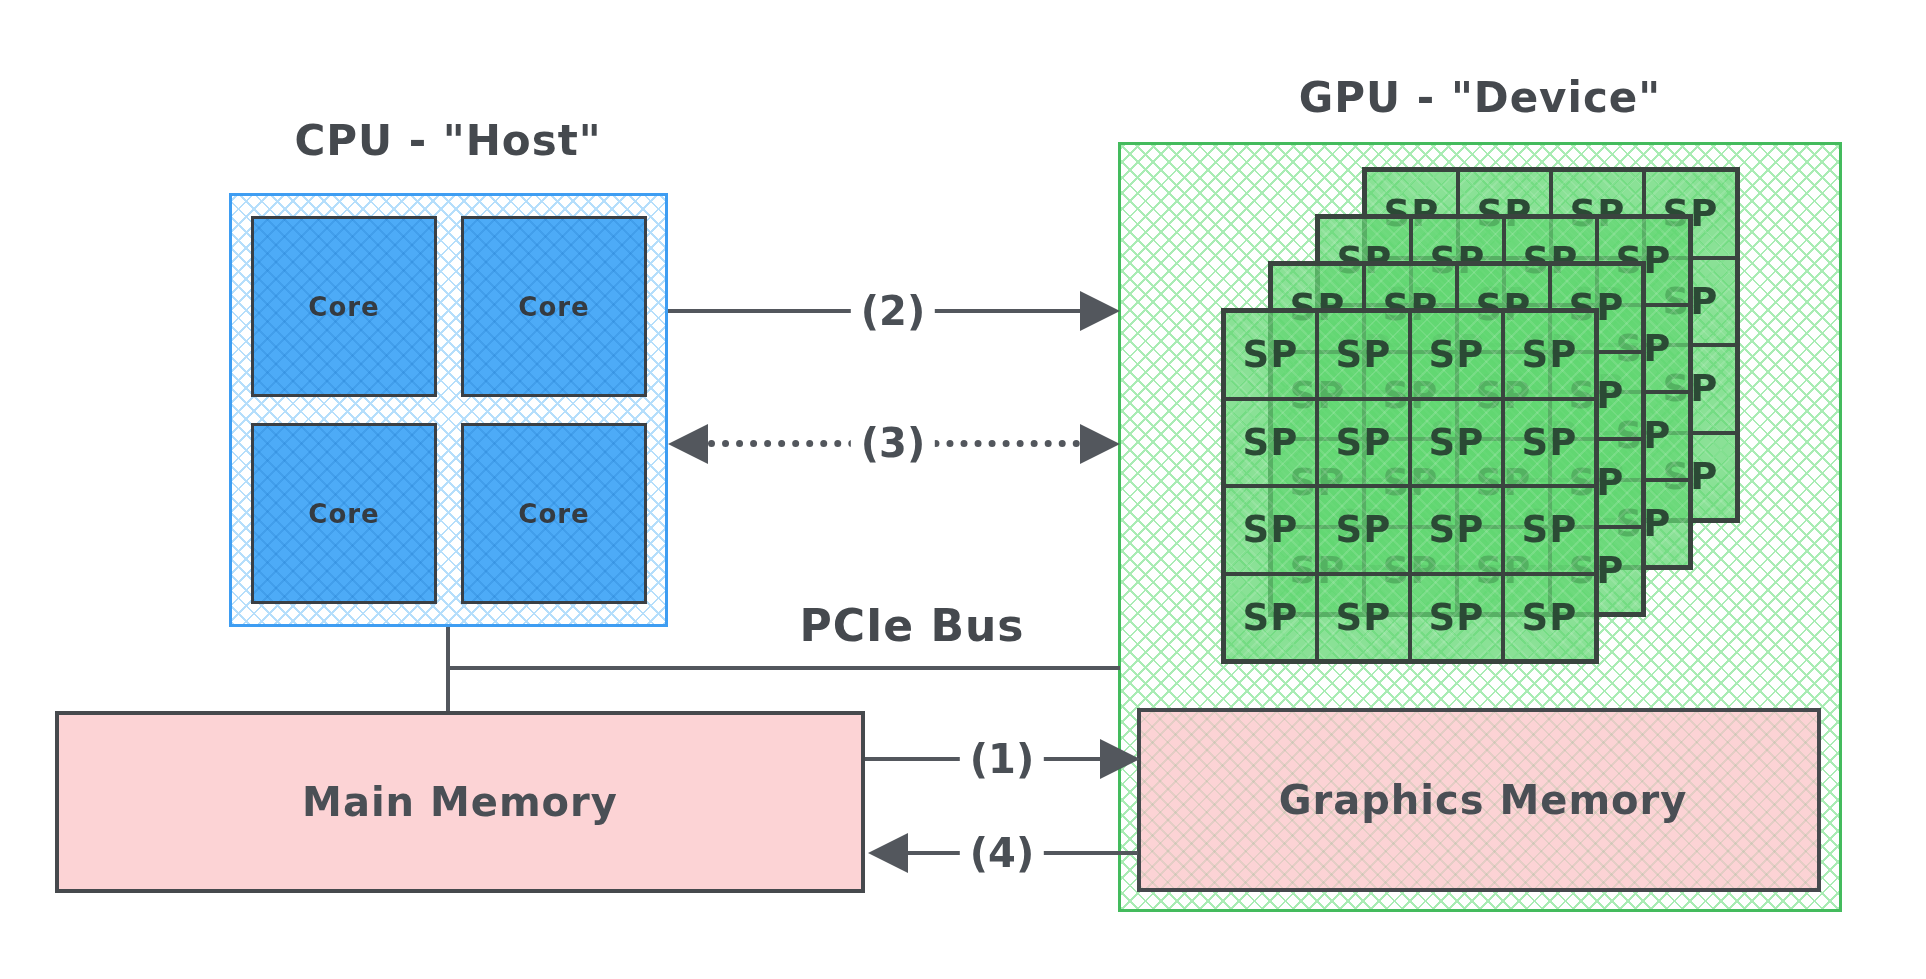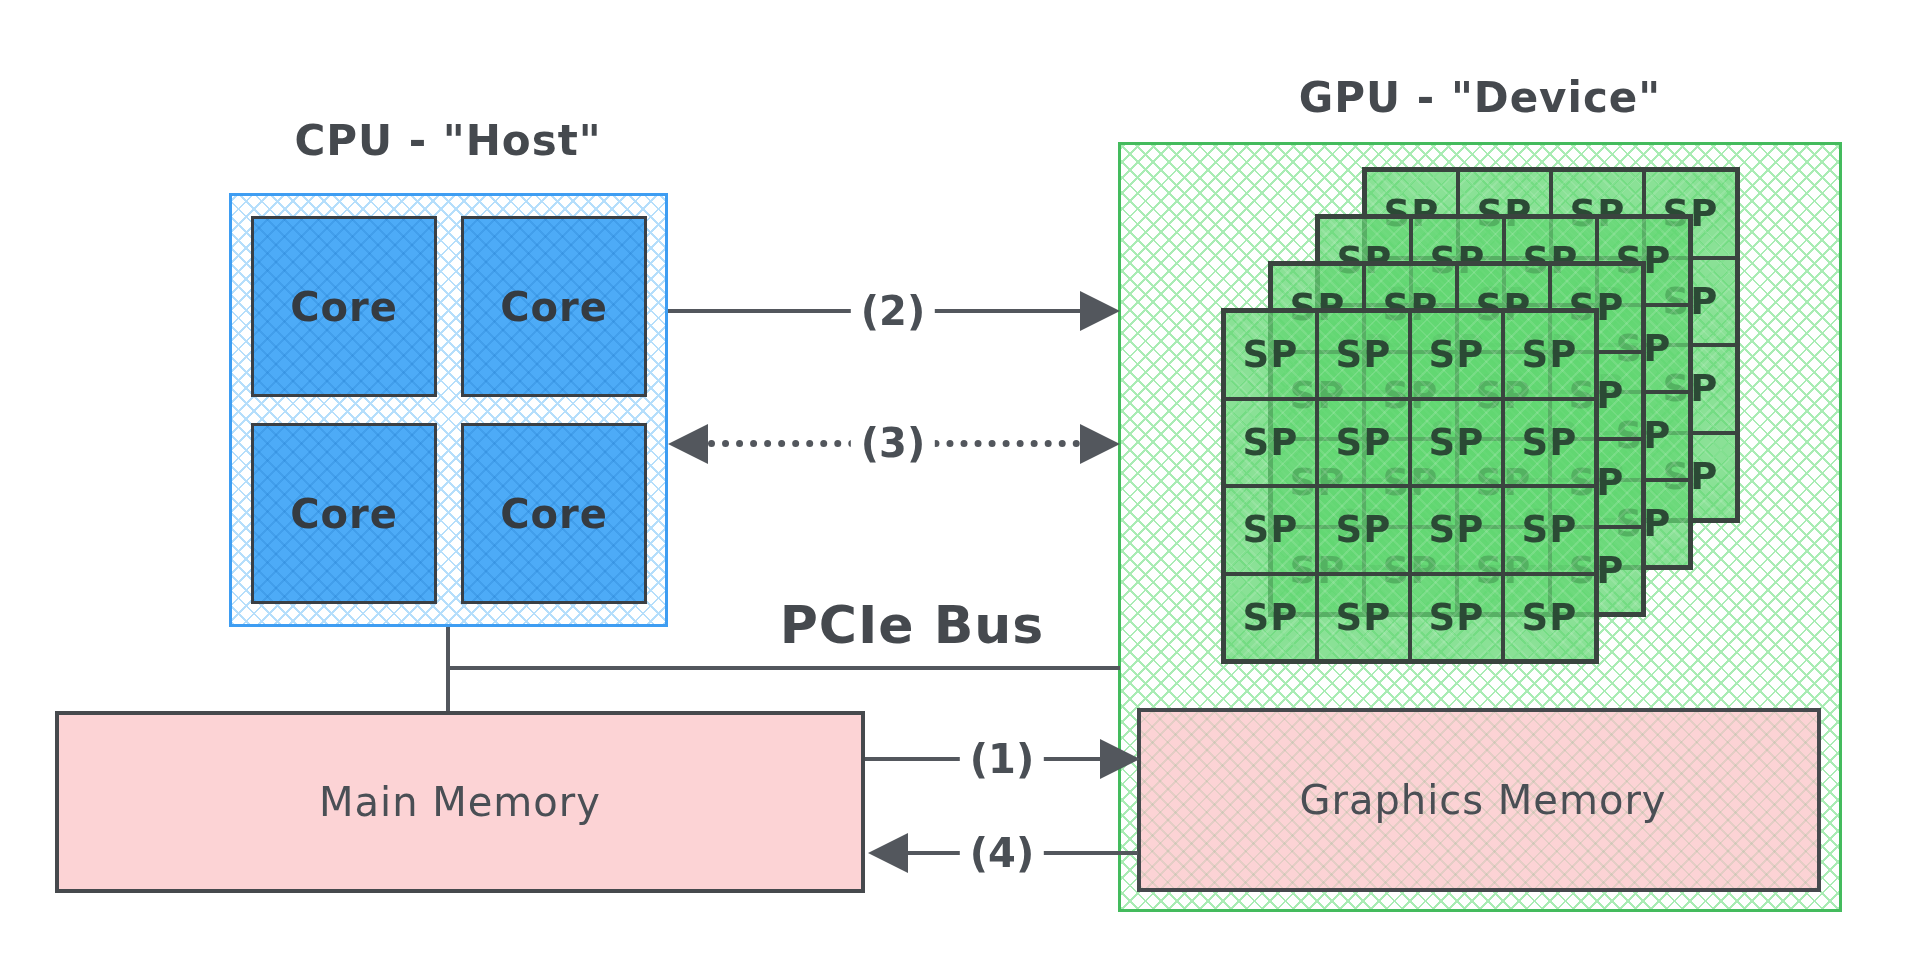--- a/index.html
+++ b/index.html
@@ -31,58 +31,58 @@
   .gpu-title{left:1480px;top:97px;}
 
   .cpu-box{position:absolute;left:229px;top:193px;width:439px;height:434px;
            border:3px solid var(--cpu-border);box-sizing:border-box;}
   .core{position:absolute;width:186px;height:181px;border:3px solid #3a3f44;box-sizing:border-box;
         background-color:var(--core-fill);
         background-image:
           repeating-linear-gradient(45deg, var(--core-hatch) 0 2px, transparent 2px 12px),
           repeating-linear-gradient(-45deg, var(--core-hatch) 0 2px, transparent 2px 12px);
         display:flex;align-items:center;justify-content:center;
-        font-size:40px;font-weight:600;color:#353b41;letter-spacing:1px;}
+        font-size:26px;font-weight:600;color:#353b41;letter-spacing:1px;}
   .core1{left:19px;top:20px;} .core2{left:229px;top:20px;}
   .core3{left:19px;top:227px;} .core4{left:229px;top:227px;}
 
   .gpu-box{position:absolute;left:1118px;top:142px;width:724px;height:770px;
            border:3px solid var(--gpu-border);box-sizing:border-box;}
 
   .sp-layer{position:absolute;width:378px;height:356px;border:3px solid var(--sp-border);
             box-sizing:border-box;background:var(--sp-fill);
             background-image:
               repeating-linear-gradient(45deg, rgba(255,255,255,.10) 0 2px, transparent 2px 12px),
               repeating-linear-gradient(-45deg, rgba(255,255,255,.10) 0 2px, transparent 2px 12px);
             display:grid;grid-template-columns:repeat(4,1fr);grid-template-rows:repeat(4,1fr);}
   .sp-cell{border:2px solid var(--sp-border);display:flex;align-items:center;justify-content:center;
            font-size:37px;font-weight:700;color:var(--sp-text);letter-spacing:1px;}
 
   .memory{position:absolute;box-sizing:border-box;border:4px solid #46494d;
           background-color:var(--memory-fill);
           display:flex;align-items:center;justify-content:center;
-          font-size:40px;font-weight:400;color:#4a4f55;letter-spacing:1px;}
+          font-size:40px;font-weight:700;color:#4a4f55;letter-spacing:1px;}
   .graphics-memory{left:16px;top:563px;width:684px;height:184px;
           background-image:
             repeating-linear-gradient(45deg, rgba(80,170,100,.14) 0 2px, transparent 2px 11px),
             repeating-linear-gradient(-45deg, rgba(80,170,100,.14) 0 2px, transparent 2px 11px); padding-left: 8px;}
   .main-memory{left:55px;top:711px;width:810px;height:182px;}
 
   .line{position:absolute;background:var(--line);z-index:4;}
   .dotted-line{position:absolute;height:0;border-top:7px dotted var(--line);z-index:4;}
   .ah{position:absolute;width:0;height:0;z-index:4;}
   .ah-right{border-top:20px solid transparent;border-bottom:20px solid transparent;
             border-left:40px solid var(--line);}
   .ah-left{border-top:20px solid transparent;border-bottom:20px solid transparent;
            border-right:40px solid var(--line);}
 
   .edge-label{position:absolute;transform:translate(-50%,-50%);background:#fff;padding:0 10px;
               font-size:40px;font-weight:600;color:var(--label-text);z-index:6;white-space:nowrap;}
   .pcie-label{position:absolute;transform:translate(-50%,-50%);left:912px;top:625px;
-              font-size:52px;font-weight:600;color:#45494e;letter-spacing:1px;white-space:nowrap;z-index:6;}
+              font-size:44px;font-weight:600;color:#45494e;letter-spacing:1px;white-space:nowrap;z-index:6;}
 </style>
 </head>
 <body>
 
 <div class="canvas">
 
   <div class="title cpu-title">CPU - "Host"</div>
   <div class="title gpu-title">GPU - "Device"</div>
 
   <div class="cpu-box hatch-blue">

